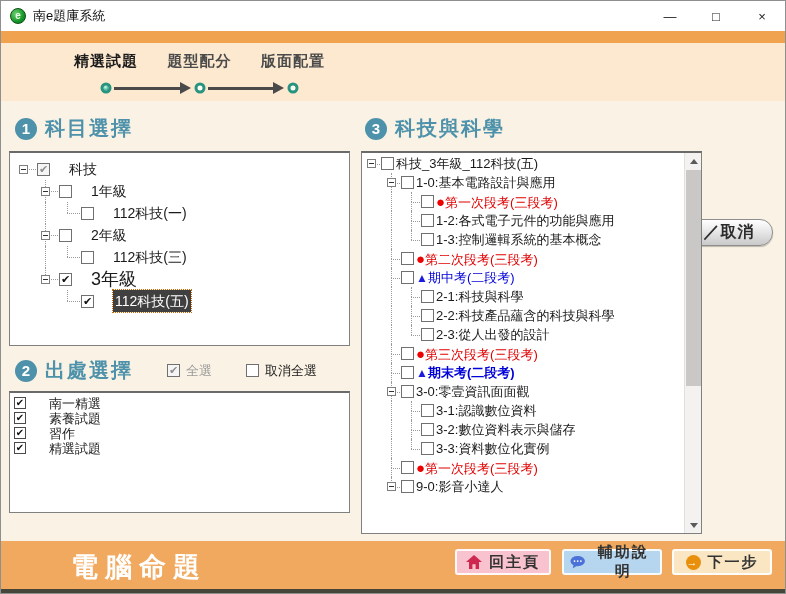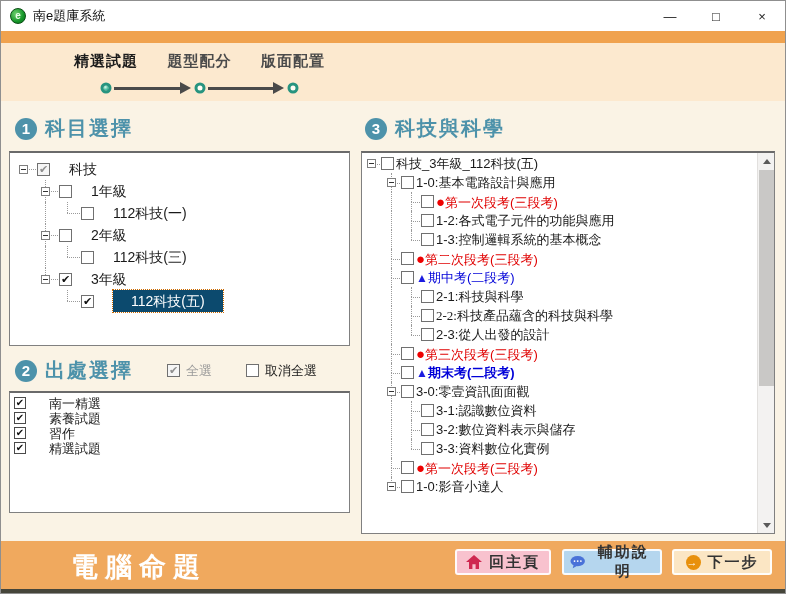--- a/index.html
+++ b/index.html
@@ -42,21 +42,21 @@
   .expand{position:absolute;width:9px;height:9px;background:#fff;border:1px solid #7e7e7e;}
   .expand::after{content:"";position:absolute;left:1px;top:3px;width:5px;height:1px;background:#333;}
   .cb{position:absolute;width:13px;height:13px;background:#fff;border:1px solid #707070;
       font-size:11px;line-height:11px;text-align:center;color:#101010;}
   .cb.gray{color:#8f8f8f;background:#f5f5f5;}
   .tlabel{position:absolute;white-space:nowrap;color:#1a1a1a;}
   .tlabel.red{color:#e00000;}
   .tlabel.blue{color:#0000d8;}
   .tlabel .mk-dot{color:#ee0000;font-size:15px;}
   .tlabel .mk-tri{color:#1b1be0;font-size:12px;}
-  .tlabel.sel{background:#0c4a6e;color:#fff;outline:1px dotted #cc6a00;padding:0 18px;}
+  .tlabel.sel{background:#404040;color:#fff;outline:1px dotted #cc6a00;padding:0 2px;}
   
   .hdr-check{display:flex;align-items:center;gap:6px;font-size:13px;color:#1a1a1a;margin-left:26px;}
   .hdr-check .cb{position:static;flex:0 0 13px;}
   .hdr-check.disabled{color:#9a9a9a;}
   
   .srow{position:relative;height:15px;}
   .srow .cb{left:4px;top:1px;width:12px;height:12px;font-size:10px;line-height:10px;}
   .srow .tlabel{left:39px;line-height:15px;font-size:13px;}
   
   .pill{position:absolute;left:650px;top:118px;width:122px;height:27px;border-radius:13px;
@@ -157,21 +157,21 @@
           <div class="guide" style="left: 57px; top: 0px; height: 11px;"></div>
           <div class="stub" style="left: 57px; top: 11px; width: 13px;"></div>
           <div class="cb" style="left: 71px; top: 4.5px;"></div>
           <div class="tlabel" style="left: 103px; line-height: 22px; font-size: 14px;">112科技(三)</div>
         </div>
         <div class="trow" style="height: 22px;">
           <div class="guide" style="left: 35px; top: 0px; height: 11px;"></div>
           <div class="stub" style="left: 35px; top: 11px; width: 13px;"></div>
           <div class="expand" style="left: 31px; top: 6.5px;"></div>
           <div class="cb" style="left: 49px; top: 4.5px;">✔</div>
-          <div class="tlabel" style="left: 81px; line-height: 22px; font-size: 14px;">3年級</div>
+          <div class="tlabel" style="left: 81px; line-height: 22px; font-size: 18px;">3年級</div>
         </div>
         <div class="trow" style="height: 22px;">
           <div class="guide" style="left: 57px; top: 0px; height: 11px;"></div>
           <div class="stub" style="left: 57px; top: 11px; width: 13px;"></div>
           <div class="cb" style="left: 71px; top: 4.5px;">✔</div>
           <div class="tlabel sel" style="left: 103px; line-height: 22px; font-size: 14px;">112科技(五)</div>
         </div>
       </div>
 
     <div class="panel-header" style="left:14px;top:256px;">
@@ -203,21 +203,21 @@
           <div class="cb" style="border-color: rgb(74, 74, 74);">✔</div>
           <div class="tlabel">精選試題</div>
         </div>
       </div>
 
     <div class="panel-header" style="left:364px;top:14px;">
       <span class="badge">3</span>
       <span class="ptitle">科技與科學</span>
     </div>
     <button class="pill">全選／取消</button>
-    <div class="box" style="left:360px;top:50px;width:414px;height:383px;">
+    <div class="box" style="left:360px;top:50px;width:341px;height:383px;">
       <div id="scope-tree" style="position:absolute;left:0;top:1px;right:17px;bottom:0;overflow:hidden;">
           <div class="trow" style="height: 19px;">
             <div class="stub" style="left: 9px; top: 9.5px; width: 9px;"></div>
             <div class="expand" style="left: 5px; top: 5px;"></div>
             <div class="cb" style="left: 19px; top: 3px;"></div>
             <div class="tlabel" style="left: 34px; line-height: 19px; font-size: 13px;">科技_3年級_112科技(五)</div>
           </div>
           <div class="trow" style="height: 19px;">
             <div class="guide" style="left: 29px; top: 0px; height: 9.5px;"></div>
             <div class="guide" style="left: 29px; top: 9.5px; height: 9.5px;"></div>
@@ -270,21 +270,21 @@
             <div class="stub" style="left: 49px; top: 9.5px; width: 9px;"></div>
             <div class="cb" style="left: 59px; top: 3px;"></div>
             <div class="tlabel" style="left: 74px; line-height: 19px; font-size: 13px;">2-1:科技與科學</div>
           </div>
           <div class="trow" style="height: 19px;">
             <div class="guide" style="left: 29px; top: 0px; height: 19px;"></div>
             <div class="guide" style="left: 49px; top: 0px; height: 9.5px;"></div>
             <div class="guide" style="left: 49px; top: 9.5px; height: 9.5px;"></div>
             <div class="stub" style="left: 49px; top: 9.5px; width: 9px;"></div>
             <div class="cb" style="left: 59px; top: 3px;"></div>
-            <div class="tlabel" style="left: 74px; line-height: 19px; font-size: 13px; font-family: Liberation Serif, serif;">2-2:科技產品蘊含的科技與科學</div>
+            <div class="tlabel" style="left: 74px; line-height: 19px; font-size: 13px;">2-2:科技產品蘊含的科技與科學</div>
           </div>
           <div class="trow" style="height: 19px;">
             <div class="guide" style="left: 29px; top: 0px; height: 19px;"></div>
             <div class="guide" style="left: 49px; top: 0px; height: 9.5px;"></div>
             <div class="stub" style="left: 49px; top: 9.5px; width: 9px;"></div>
             <div class="cb" style="left: 59px; top: 3px;"></div>
             <div class="tlabel" style="left: 74px; line-height: 19px; font-size: 13px;">2-3:從人出發的設計</div>
           </div>
           <div class="trow" style="height: 19px;">
             <div class="guide" style="left: 29px; top: 0px; height: 9.5px;"></div>
@@ -336,21 +336,21 @@
             <div class="guide" style="left: 29px; top: 9.5px; height: 9.5px;"></div>
             <div class="stub" style="left: 29px; top: 9.5px; width: 9px;"></div>
             <div class="cb" style="left: 39px; top: 3px;"></div>
             <div class="tlabel red" style="left: 54px; line-height: 19px; font-size: 13px;"><span class="mk-dot">●</span>第一次段考(三段考)</div>
           </div>
           <div class="trow" style="height: 19px;">
             <div class="guide" style="left: 29px; top: 0px; height: 9.5px;"></div>
             <div class="stub" style="left: 29px; top: 9.5px; width: 9px;"></div>
             <div class="expand" style="left: 25px; top: 5px;"></div>
             <div class="cb" style="left: 39px; top: 3px;"></div>
-            <div class="tlabel" style="left: 54px; line-height: 19px; font-size: 13px;">1-0:影音小達人</div>
+            <div class="tlabel" style="left: 54px; line-height: 19px; font-size: 13px;">9-0:影音小達人</div>
           </div>
         </div>
       <div class="scrollbar">
         <div class="sb-btn sb-up">
             <span class="tri-up"></span>
           </div>
         <div class="sb-thumb"></div>
         <div class="sb-btn sb-dn">
             <span class="tri-dn"></span>
           </div>

